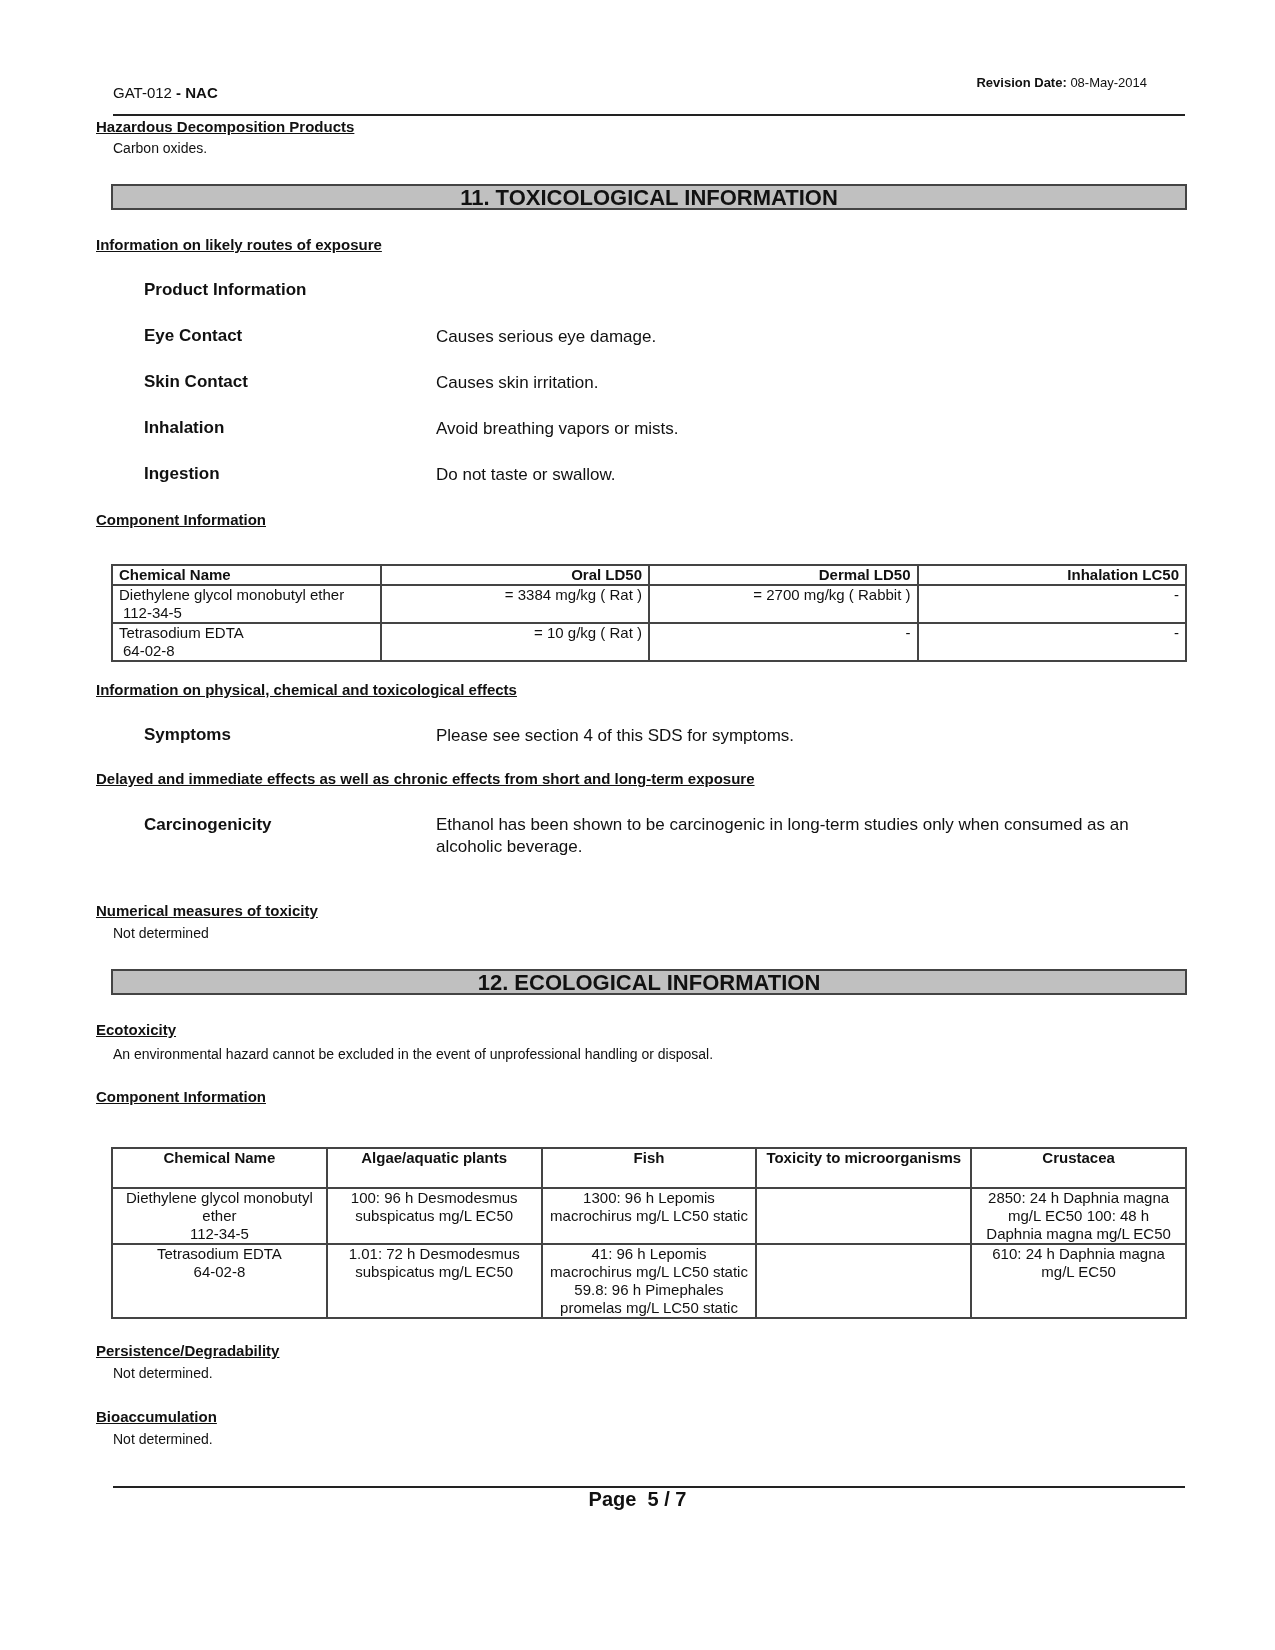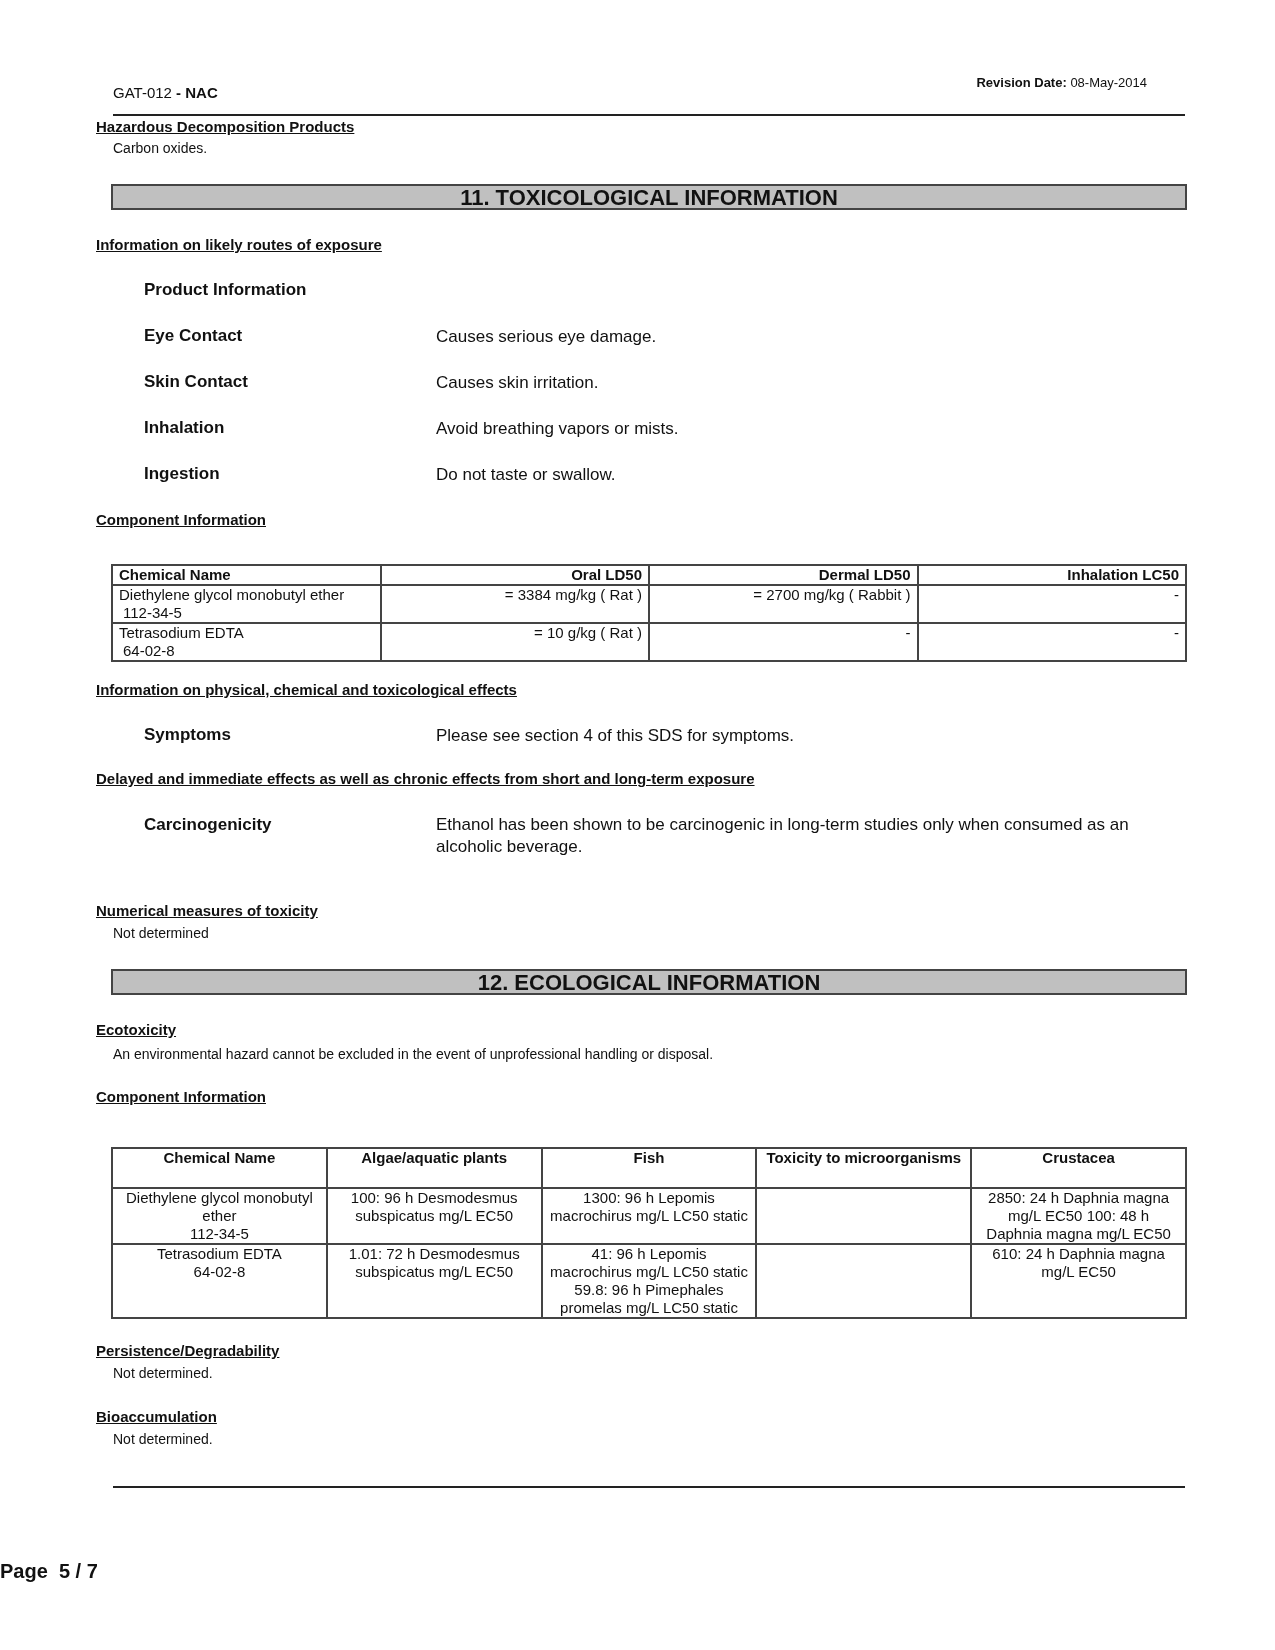--- a/index.html
+++ b/index.html
@@ -17,21 +17,21 @@
   .value { position: absolute; left: 436px; font-size: 17px; width: 750px; line-height: 22px; }
   table { border-collapse: collapse; position: absolute; font-size: 15px; }
   td, th { border: 2px solid #444; vertical-align: top; padding: 0 6px; line-height: 18px; }
   .t1 { left: 111px; top: 564px; width: 1076px; }
   .t1 th { font-weight: bold; text-align: right; height: 18px; }
   .t1 th.left, .t1 td.left { text-align: left; }
   .t1 td { text-align: right; height: 36px; }
   .t2 { left: 111px; top: 1147px; width: 1076px; table-layout: fixed; }
   .t2 th { font-weight: bold; text-align: center; height: 38px; }
   .t2 td { text-align: center; }
-  .footer { position: absolute; left: 0; width: 1275px; top: 1560px; font-weight: bold; font-size: 20px; }
+  .footer { position: absolute; left: 0; width: 1275px; top: 1488px; text-align: center; font-weight: bold; font-size: 20px; }
 </style>
 </head>
 <body>
 
 <div class="abs header-left"><span>GAT-012</span><b> - </b><b>NAC</b></div>
 <div class="abs header-right"><b>Revision Date:</b> <span>08-May-2014</span></div>
 <div class="hr" style="top:114px"></div>
 
 <div class="subhead" style="top:118px">Hazardous Decomposition Products</div>
 <div class="plain" style="top:140px">Carbon oxides.</div>

